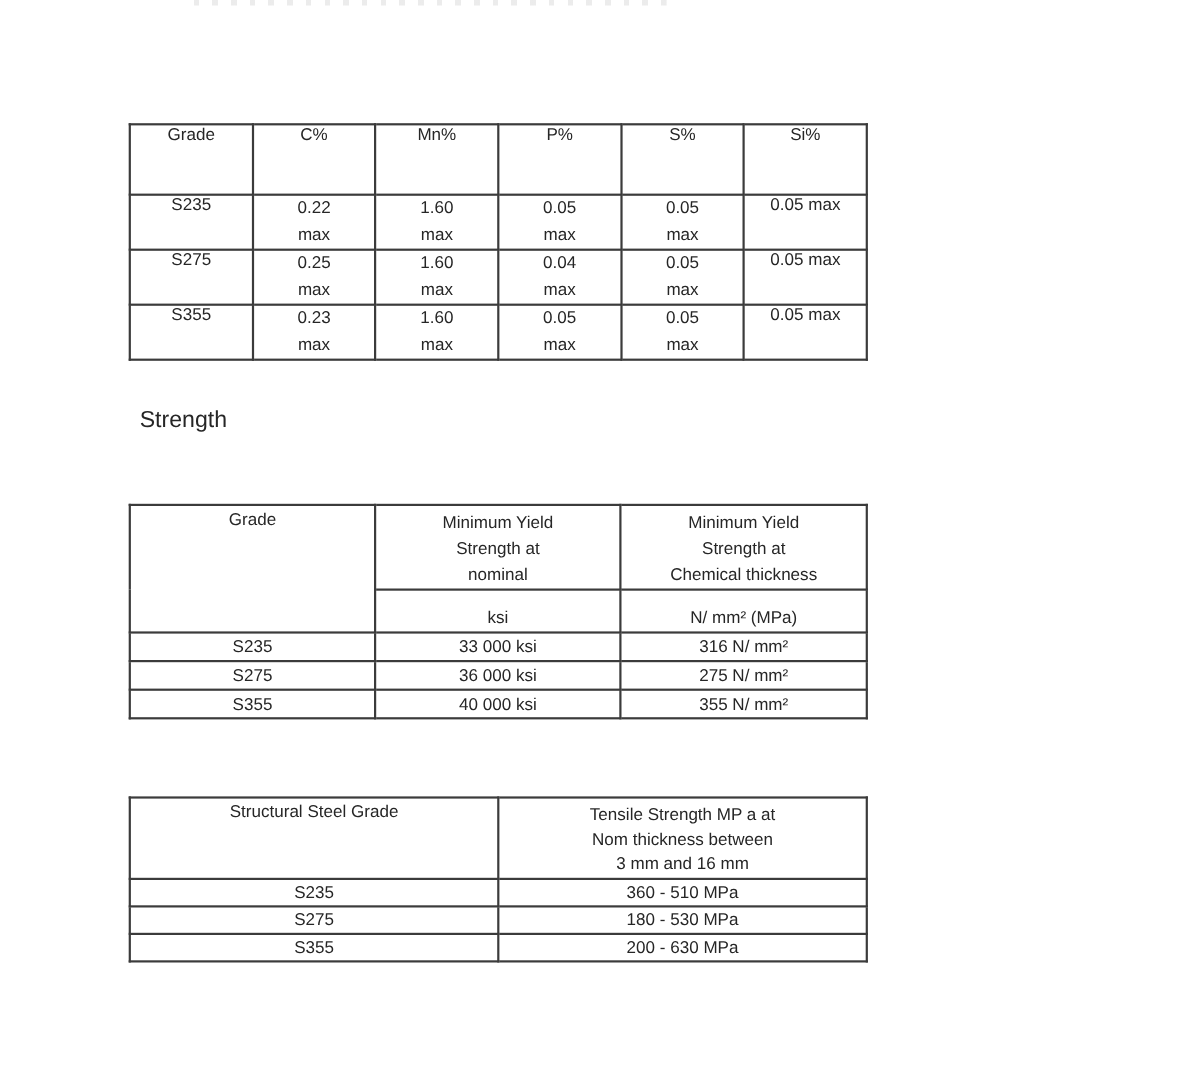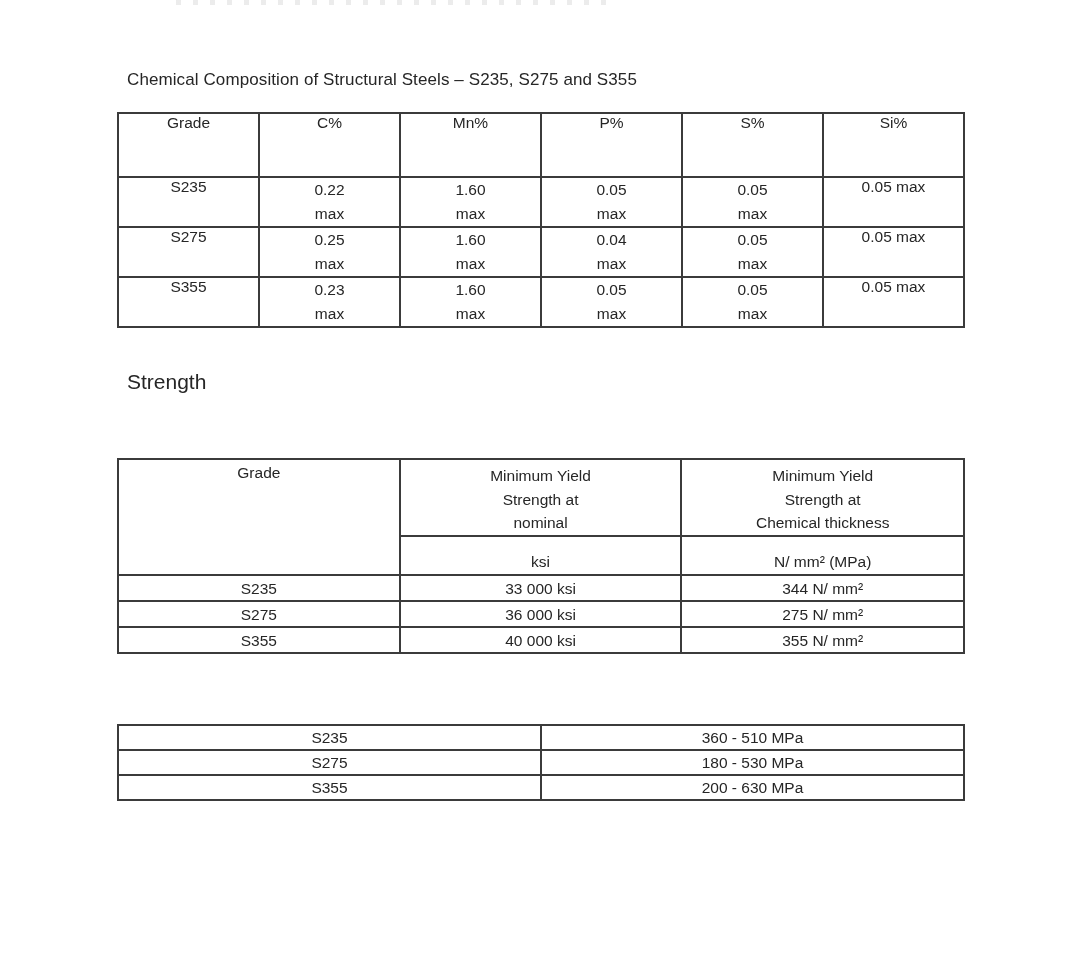--- a/index.html
+++ b/index.html
@@ -32,21 +32,21 @@
   .section-heading {
     position: absolute;
     left: 127px; top: 370px;
     margin: 0;
     font-size: 21px;
     font-weight: 400;
   }
   table.tbl {
     position: absolute;
     left: 117px;
-    width: 848px;
+    width: 672px;
     border-collapse: collapse;
     table-layout: fixed;
   }
   table.tbl th, table.tbl td {
     border: 2px solid #3b3b3b;
     font-size: 15.5px;
     font-weight: 400;
     text-align: center;
     vertical-align: top;
     padding: 0;
@@ -69,21 +69,20 @@
   .tbl-tensile .hdr-line { display: block; line-height: 22.5px; }
   .tbl-tensile .data-cell { height: 21px; line-height: 22px; padding-top: 1px; }
 </style>
 </head>
 <body>
 
 <div class="page">
 
   <div class="top-artifact"></div>
 
-  <h1 class="doc-title">Chemical Composition of Structural Steels – S235, S275 and S355</h1>
 
   <table class="tbl tbl-composition">
     <thead>
       <tr>
         <th>Grade</th>
         <th>C%</th>
         <th>Mn%</th>
         <th>P%</th>
         <th>S%</th>
         <th>Si%</th>
@@ -175,21 +174,21 @@
           <span class="hdr-line">Chemical thickness</span>
         </td>
       </tr>
       <tr>
         <td class="unit-cell">ksi</td>
         <td class="unit-cell">N/ mm² (MPa)</td>
       </tr>
       <tr>
         <td class="data-cell">S235</td>
         <td class="data-cell">33 000 ksi</td>
-        <td class="data-cell">344 N/ mm²</td>
+        <td class="data-cell">316 N/ mm²</td>
       </tr>
       <tr>
         <td class="data-cell">S275</td>
         <td class="data-cell">36 000 ksi</td>
         <td class="data-cell">275 N/ mm²</td>
       </tr>
       <tr>
         <td class="data-cell">S355</td>
         <td class="data-cell">40 000 ksi</td>
         <td class="data-cell">355 N/ mm²</td>
@@ -197,20 +196,28 @@
     </tbody>
   </table>
 
   <table class="tbl tbl-tensile">
     <colgroup>
       <col style="width:50%">
         <col style="width:50%">
     </colgroup>
     <tbody>
       <tr>
+        <td class="hdr-cell">Structural Steel Grade</td>
+        <td class="hdr-cell">
+          <span class="hdr-line">Tensile Strength MP a at</span>
+          <span class="hdr-line">Nom thickness between</span>
+          <span class="hdr-line">3 mm and 16 mm</span>
+        </td>
+      </tr>
+      <tr>
         <td class="data-cell">S235</td>
         <td class="data-cell">360 - 510 MPa</td>
       </tr>
       <tr>
         <td class="data-cell">S275</td>
         <td class="data-cell">180 - 530 MPa</td>
       </tr>
       <tr>
         <td class="data-cell">S355</td>
         <td class="data-cell">200 - 630 MPa</td>

